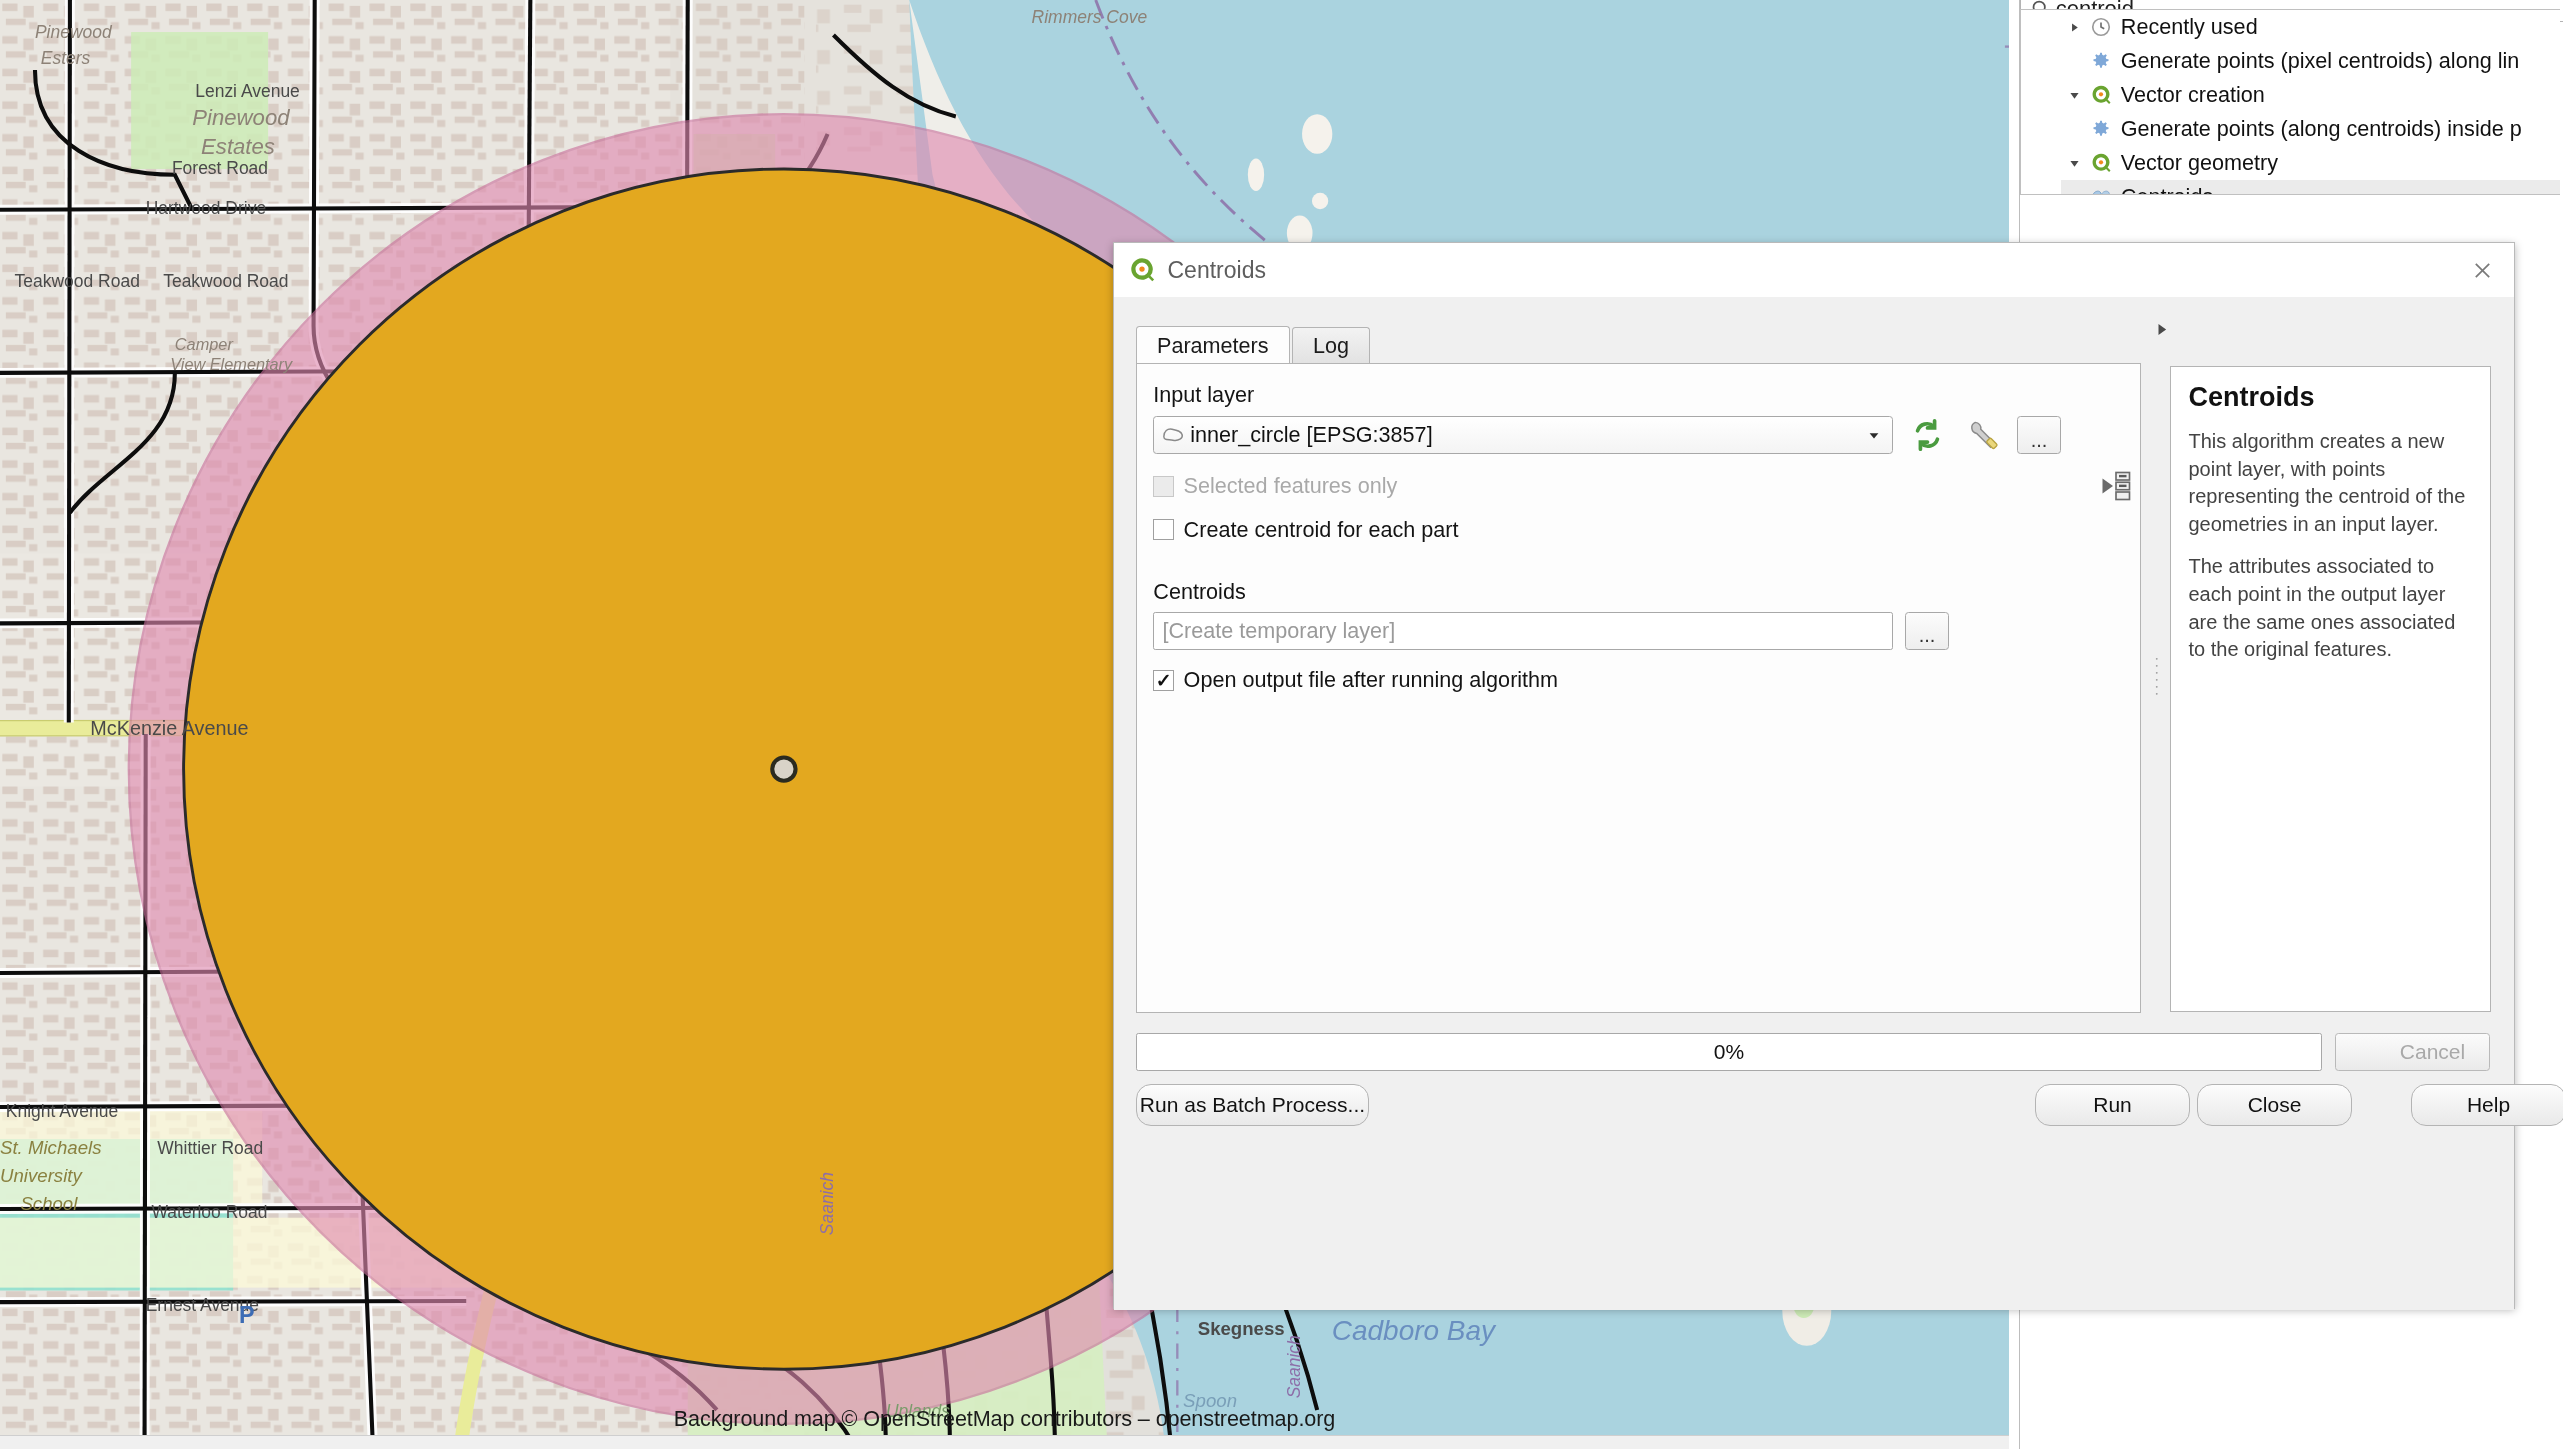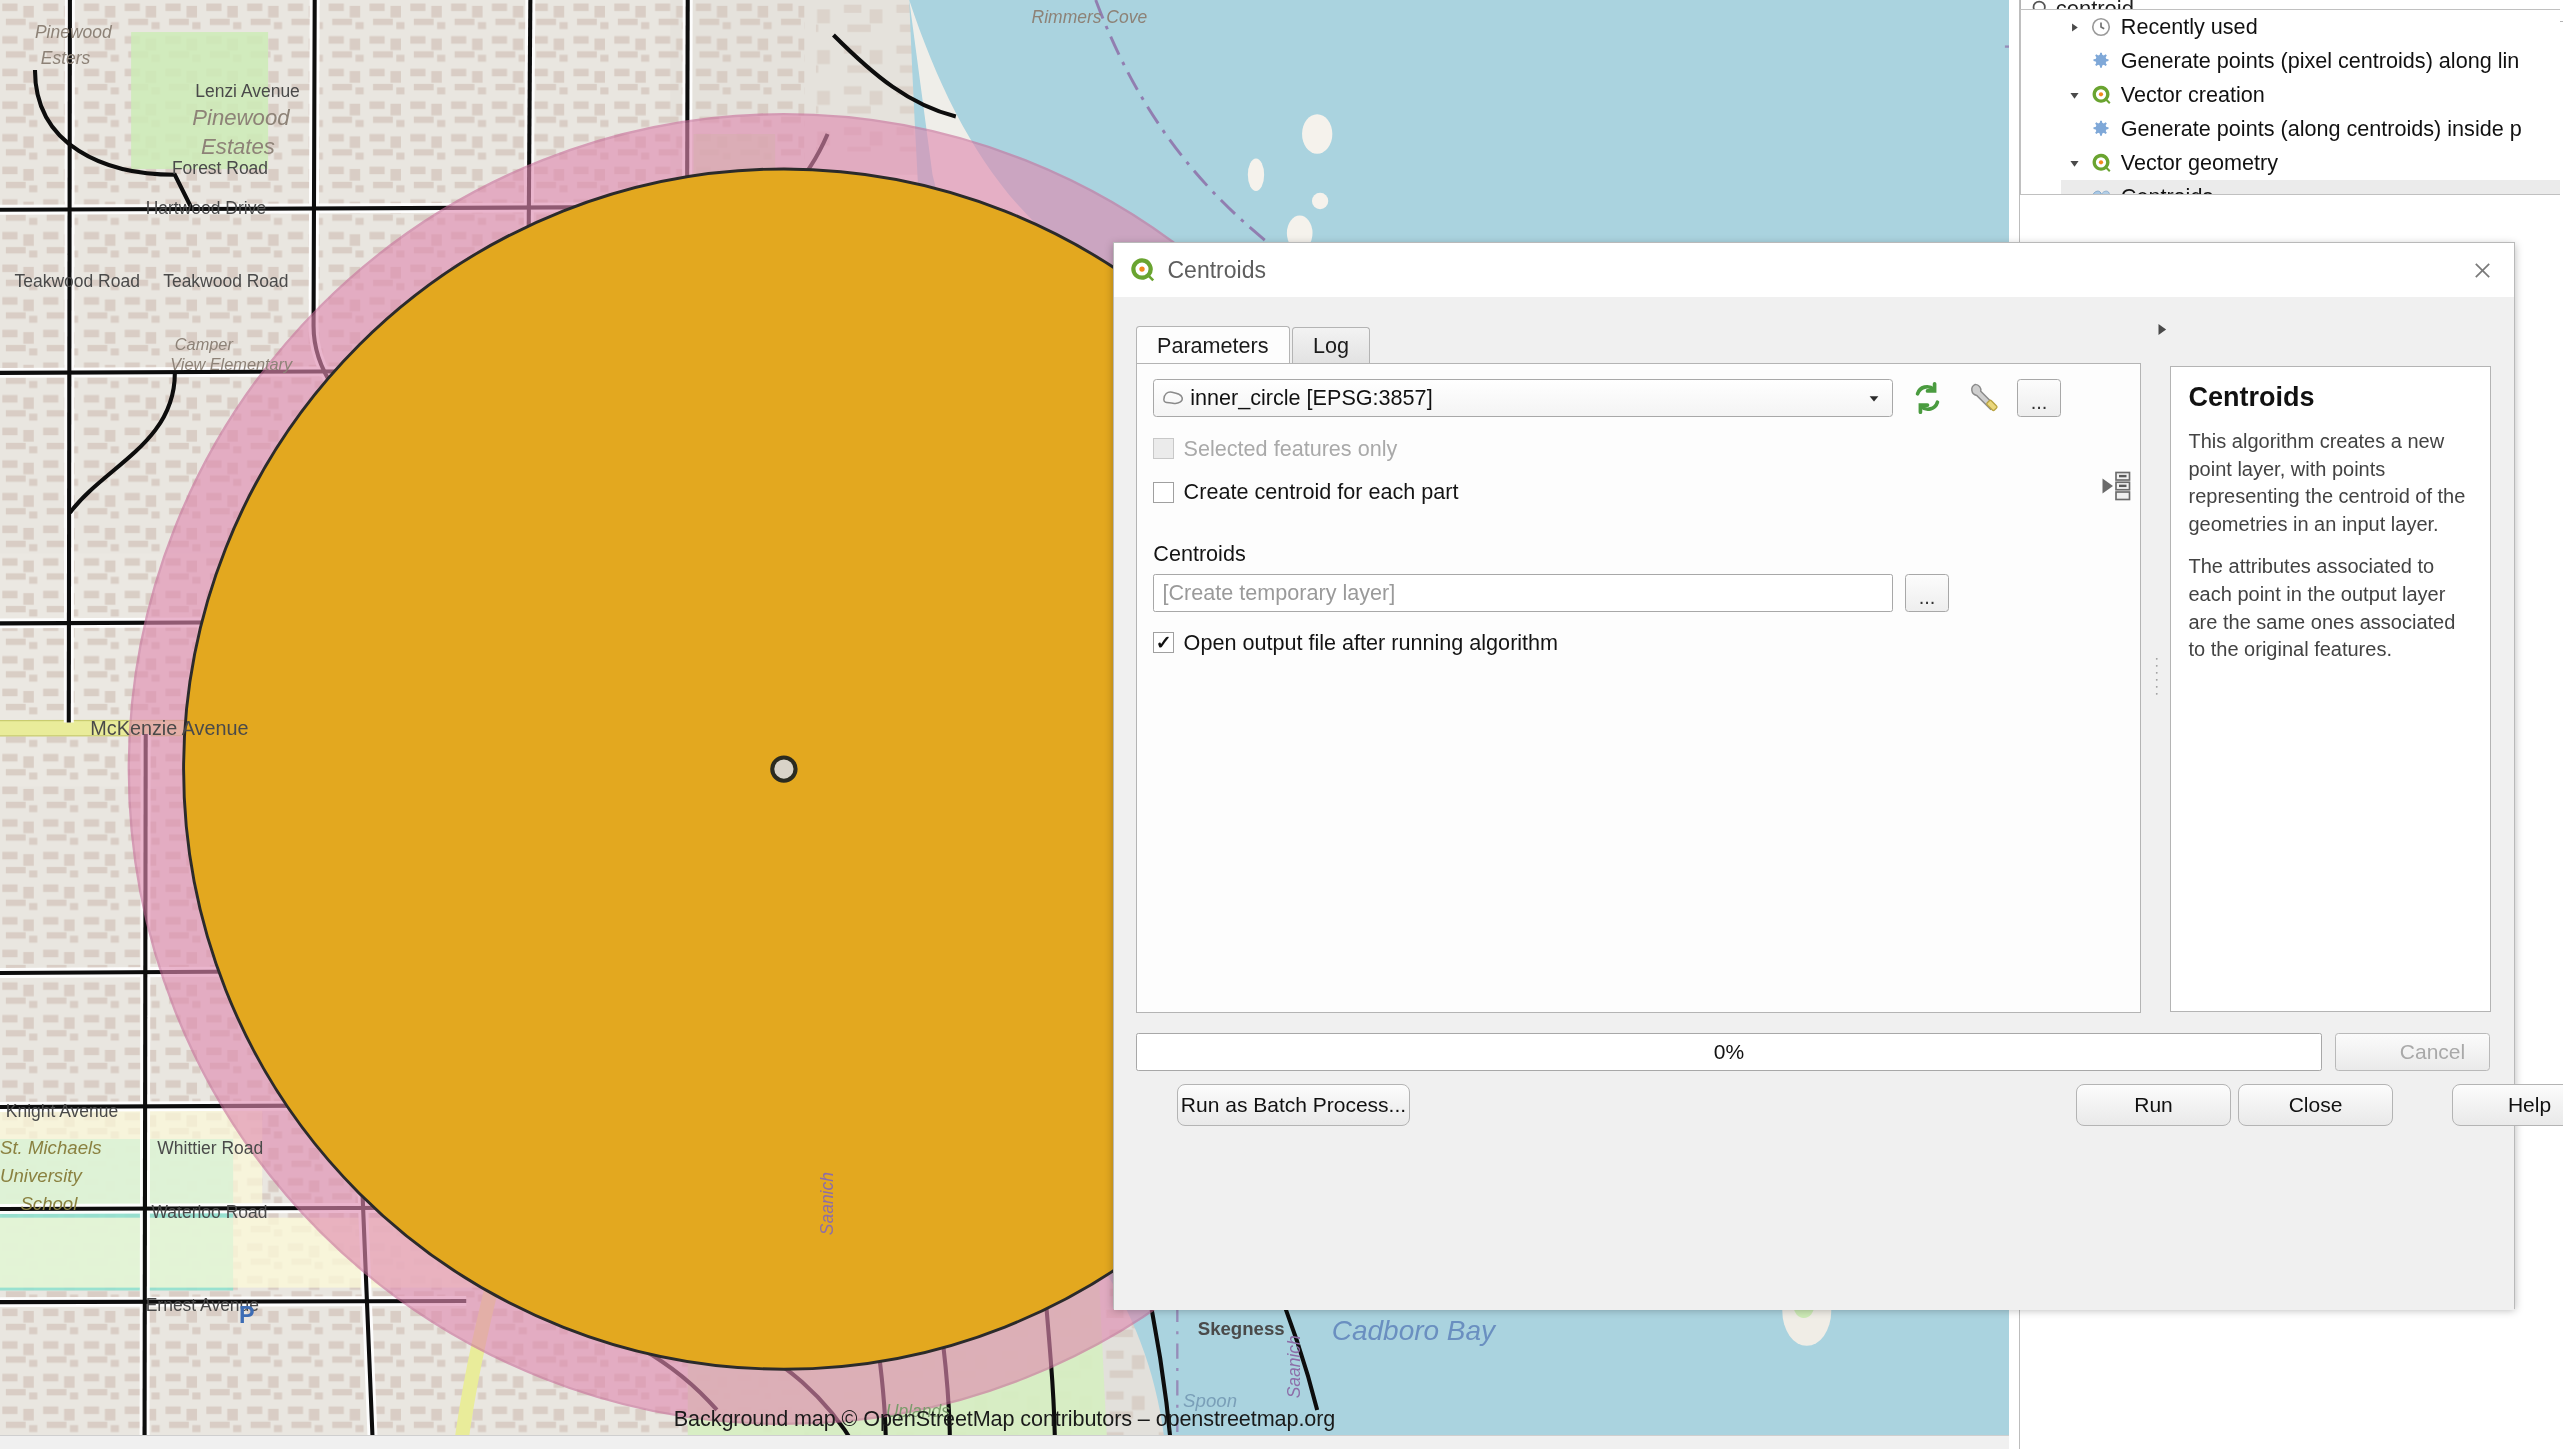--- a/index.html
+++ b/index.html
@@ -288,26 +288,25 @@
   }
   #buttons-row {
     position: absolute; left: 22px; top: 787px;
     width: 1358px; height: 42px;
   }
   .dlg-btn {
     position: absolute; top: 0;
     height: 42px;
     background: linear-gradient(#fcfcfc,#e9e9e9);
     border: 0.6px solid #b4b4b4;
-    border-radius: 8px;
+    border-radius: 15px;
     box-sizing: border-box;
     display:flex; align-items:center; justify-content:center;
     font-size: 21px; color: #111;
     cursor: pointer;
-    margin-left: 41px;
   }
   #batch-button { left: 0; width: 233px; }
   #run-button   { left: 899px; width: 155px; }
   #close-button { left: 1061px; width: 155px; }
   #help-button  { left: 1275px; width: 155px; }
 </style>
 </head>
 <body>
 
 <div id="root">
@@ -593,20 +592,21 @@
     <div id="dialog-body">
 
       <div id="tabs-row">
         <div class="tab active">Parameters</div>
         <div class="tab">Log</div>
       </div>
 
       <div id="params-pane">
         <div id="params-inner">
 
+          <div class="field-label">Input layer</div>
 
           <div class="combo-row">
             <div id="input-layer-combo">
               <span class="layer-icon">
                 <svg width="22" height="17.5" viewBox="0 0 24 18" fill="none" stroke="#8a8a8a" stroke-width="1.6">
                   <path d="M2 11 C2 5 6 2 11 3 C16 4 21 5 22 9 C23 13 18 16 12 15 C6 14 2 15 2 11 Z"></path>
                 </svg>
               </span>
               <span id="input-layer-value">inner_circle [EPSG:3857]</span>
               <span class="combo-arrow">

